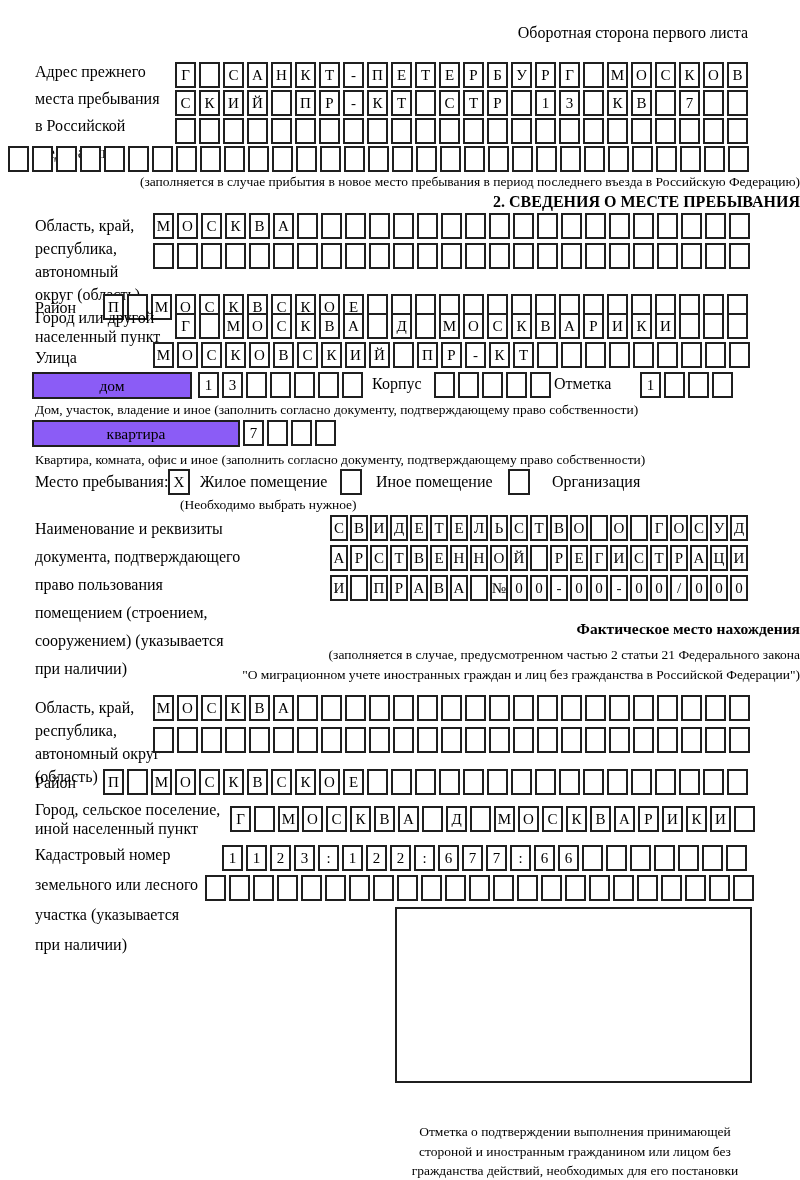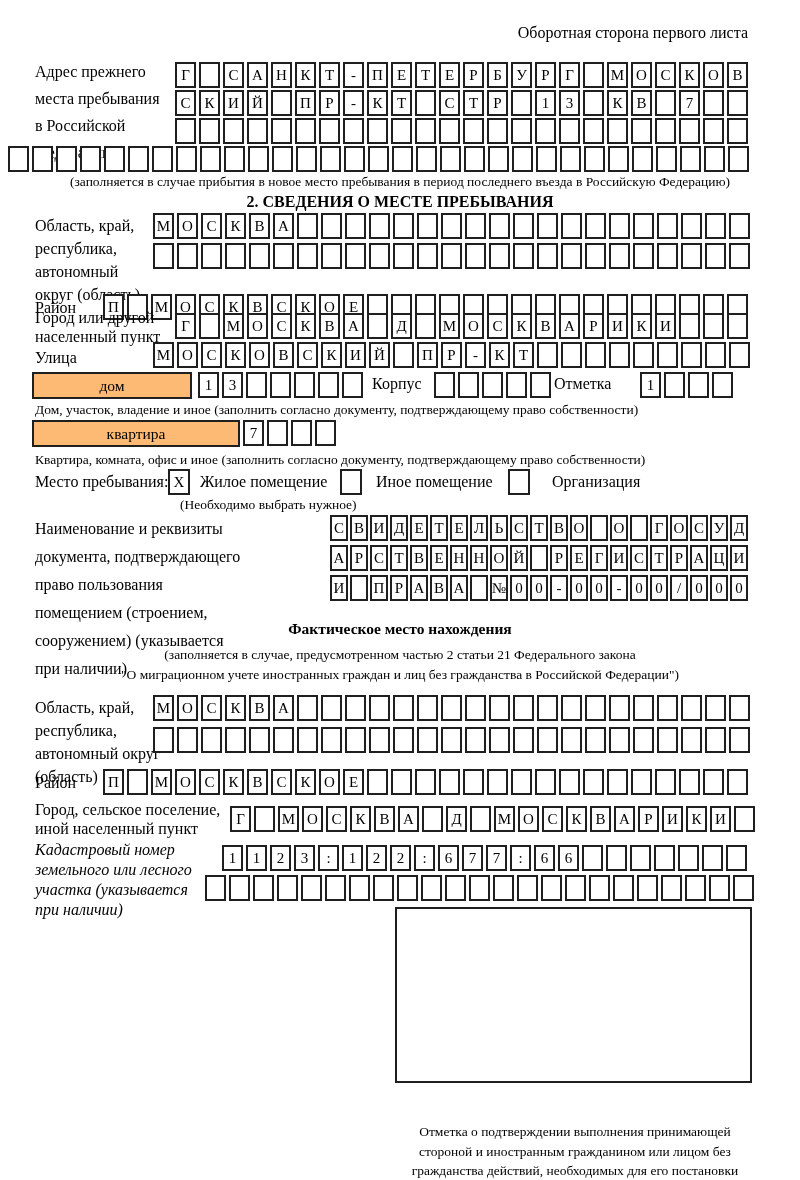--- a/index.html
+++ b/index.html
@@ -2,34 +2,34 @@
 <html><head>
 <meta charset="utf-8">
 <style>
   html,body{margin:0;padding:0;background:#fff;}
   .page{position:relative;width:800px;height:1180px;background:#fff;
         font-family:"Liberation Serif",serif;color:#000;overflow:hidden;border-radius:20px;}
   .abs{position:absolute;}
   .lbl{font-size:16px;white-space:pre-line;}
   .lh27{line-height:27px;font-size:16px;}
   .lh23{line-height:23px;}
-  .lh22{line-height:20px;font-style:italic;}
+  .lh22{line-height:30px;}
   .lh19{line-height:19px;}
   .lh28{line-height:28px;}
   .note{font-size:13.5px;}
-  .center{text-align:center;width:800px;left:0;}
+  .center{text-align:right;width:800px;left:0;}
   .bold{font-weight:bold;}
   .cells{display:flex;gap:3px;}
   .cell{width:21px;height:26px;box-sizing:border-box;border:2px solid #1f1f1f;
         display:flex;align-items:center;justify-content:center;
         font-size:15px;background:#fff;flex:none;}
   .cells.narrow{gap:2px;}
   .cells.narrow .cell{width:18px;}
   .widebox{box-sizing:border-box;border:2px solid #1f1f1f;height:27px;
-        display:flex;align-items:center;justify-content:center;font-size:15.5px;background:#fdba74;}
+        display:flex;align-items:center;justify-content:center;font-size:15.5px;background:#8b5cf6;}
   .chkbox{width:22px;height:26px;box-sizing:border-box;border:2px solid #1f1f1f;
         display:flex;align-items:center;justify-content:center;font-size:15px;background:#fff;}
   .bigbox{box-sizing:border-box;border:2px solid #1f1f1f;background:#fff;}
 </style>
 </head>
 <body>
 
 <div class="page">
 
   <div class="abs" style="top:24px;right:52px;font-size:16px;">Оборотная сторона первого листа</div>

